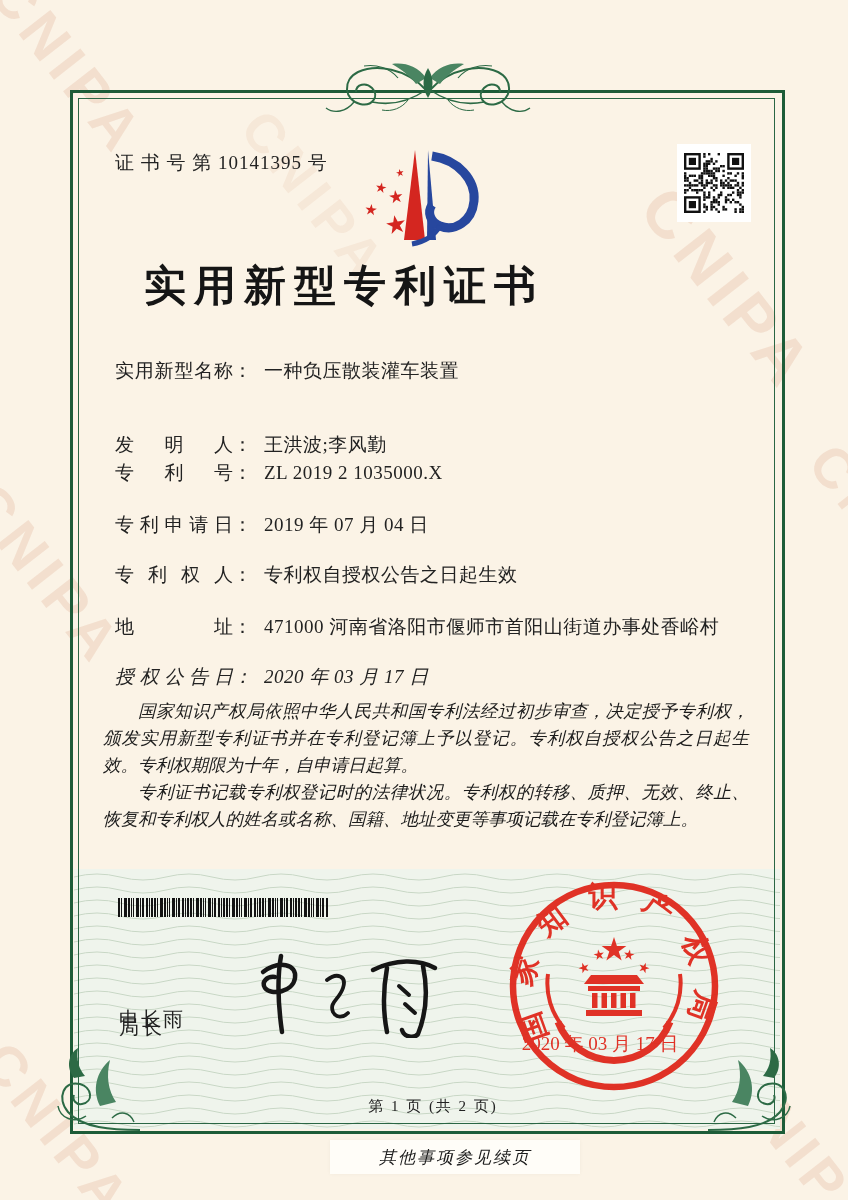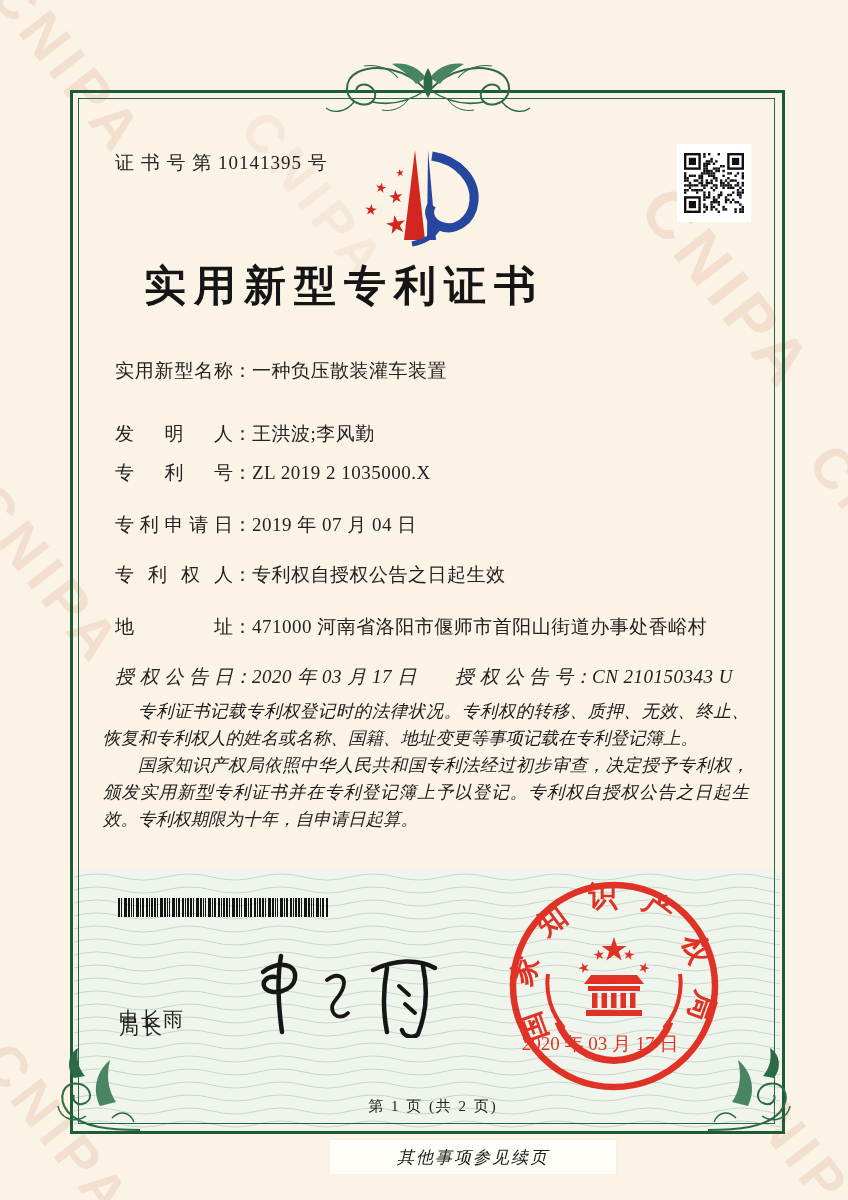--- a/index.html
+++ b/index.html
@@ -29,36 +29,36 @@
   #cert-no{position:absolute;left:115px;top:150px;font-size:19px;letter-spacing:1px;z-index:5;}
   #logo{position:absolute;left:358px;top:146px;z-index:5;}
   #qr-box{position:absolute;left:677px;top:144px;width:74px;height:78px;background:#fff;z-index:5;
     display:flex;align-items:center;justify-content:center;}
   #title{position:absolute;left:0;top:258px;width:688px;text-align:center;
     font-size:42px;font-weight:bold;letter-spacing:8px;color:#151515;z-index:5;}
   
   .frow{position:absolute;left:115px;font-size:19px;z-index:5;white-space:nowrap;}
   .flabel{display:inline-block;width:118px;text-align:justify;text-align-last:justify;vertical-align:bottom;}
   .fcolon{display:inline-block;}
-  .fvalue{display:inline-block;letter-spacing:0.5px;}
+  .fvalue{display:inline-block;margin-left:12px;letter-spacing:0.5px;}
   .fpair2{position:absolute;left:340px;top:0;}
   
   #body-text{position:absolute;left:103px;top:698px;width:646px;z-index:5;
     font-size:17.5px;line-height:27px;text-align:justify;text-justify:inter-character;
     font-style:italic;color:#1c1c1c;}
   #body-text p{margin:0;text-indent:2em;}
   
   #barcode-wrap{position:absolute;left:118px;top:898px;z-index:5;}
   #signer-title{position:absolute;left:119px;top:972px;font-size:20px;letter-spacing:3px;z-index:5;margin-top:42px;}
   #signer-name{position:absolute;left:119px;top:1006px;font-size:20px;letter-spacing:2px;z-index:5;}
   #signature{position:absolute;left:253px;top:946px;z-index:5;}
   #seal{position:absolute;left:506px;top:878px;z-index:6;opacity:0.93;}
   #page-info{position:absolute;left:0;top:1097px;width:800px;text-align:center;font-size:15px;
     letter-spacing:2px;z-index:5;padding-left:33px;}
-  #note-box{position:absolute;left:330px;top:1140px;width:286px;height:34px;background:#fffdf8;
+  #note-box{position:absolute;left:330px;top:1140px;width:250px;height:34px;background:#fffdf8;
     z-index:5;display:flex;align-items:center;justify-content:center;
     font-size:17px;font-style:italic;letter-spacing:2px;color:#1c1c1c;
     box-shadow:0 0 4px rgba(0,0,0,0.04);}
   .orn{position:absolute;z-index:4;}
 </style>
 </head>
 <body>
 
 <span class="wm" style="left:-38px;top:30px;font-size:58px;">CNIPA</span>
 <span class="wm" style="left:215px;top:165px;font-size:54px;color:rgba(223,172,146,0.16);">CNIPA</span>
@@ -329,45 +329,42 @@
       <rect x="55.199999999999996" y="57.599999999999994" width="2.4" height="2.4" fill="#111"></rect>
       <rect x="57.599999999999994" y="57.599999999999994" width="2.4" height="2.4" fill="#111"></rect>
     </svg>
 </div>
 
 <div id="title">实用新型专利证书</div>
 
 <div class="frow" style="top:358px;">
   <span class="flabel">实用新型名称</span><span class="fcolon">：</span><span class="fvalue">一种负压散装灌车装置</span>
 </div>
-<div class="frow" style="top:421px;">
+<div class="frow" style="top:432px;">
   <span class="flabel">发明人</span><span class="fcolon">：</span><span class="fvalue">王洪波;李风勤</span>
 </div>
 <div class="frow" style="top:460px;">
   <span class="flabel">专利号</span><span class="fcolon">：</span><span class="fvalue">ZL 2019 2 1035000.X</span>
 </div>
 <div class="frow" style="top:512px;">
   <span class="flabel">专利申请日</span><span class="fcolon">：</span><span class="fvalue">2019 年 07 月 04 日</span>
 </div>
 <div class="frow" style="top:562px;">
   <span class="flabel">专利权人</span><span class="fcolon">：</span><span class="fvalue">专利权自授权公告之日起生效</span>
 </div>
 <div class="frow" style="top:614px;">
   <span class="flabel">地址</span><span class="fcolon">：</span><span class="fvalue">471000 河南省洛阳市偃师市首阳山街道办事处香峪村</span>
 </div>
 <div class="frow" style="top:664px;width:680px;font-style:italic;">
   <span class="flabel">授权公告日</span><span class="fcolon">：</span><span class="fvalue">2020 年 03 月 17 日</span>
-  <span class="fpair2">
-    <span class="flabel">授权公告号</span><span class="fcolon">：</span><span class="fvalue">CN 210150343 U</span>
-  </span>
 </div>
 
 <div id="body-text">
+  <p>国家知识产权局依照中华人民共和国专利法经过初步审查，决定授予专利权，颁发实用新型专利证书并在专利登记簿上予以登记。专利权自授权公告之日起生效。专利权期限为十年，自申请日起算。</p>
   <p>专利证书记载专利权登记时的法律状况。专利权的转移、质押、无效、终止、恢复和专利权人的姓名或名称、国籍、地址变更等事项记载在专利登记簿上。</p>
-  <p>国家知识产权局依照中华人民共和国专利法经过初步审查，决定授予专利权，颁发实用新型专利证书并在专利登记簿上予以登记。专利权自授权公告之日起生效。专利权期限为十年，自申请日起算。</p>
 </div>
 
 <div id="barcode-wrap">
   <svg id="barcode-svg" width="216" height="19">
       <rect x="0" y="0" width="2" height="19" fill="#131313"></rect>
       <rect x="3" y="0" width="1" height="19" fill="#131313"></rect>
       <rect x="6" y="0" width="3" height="19" fill="#131313"></rect>
       <rect x="10" y="0" width="2" height="19" fill="#131313"></rect>
       <rect x="13" y="0" width="1" height="19" fill="#131313"></rect>
       <rect x="15" y="0" width="1" height="19" fill="#131313"></rect>

